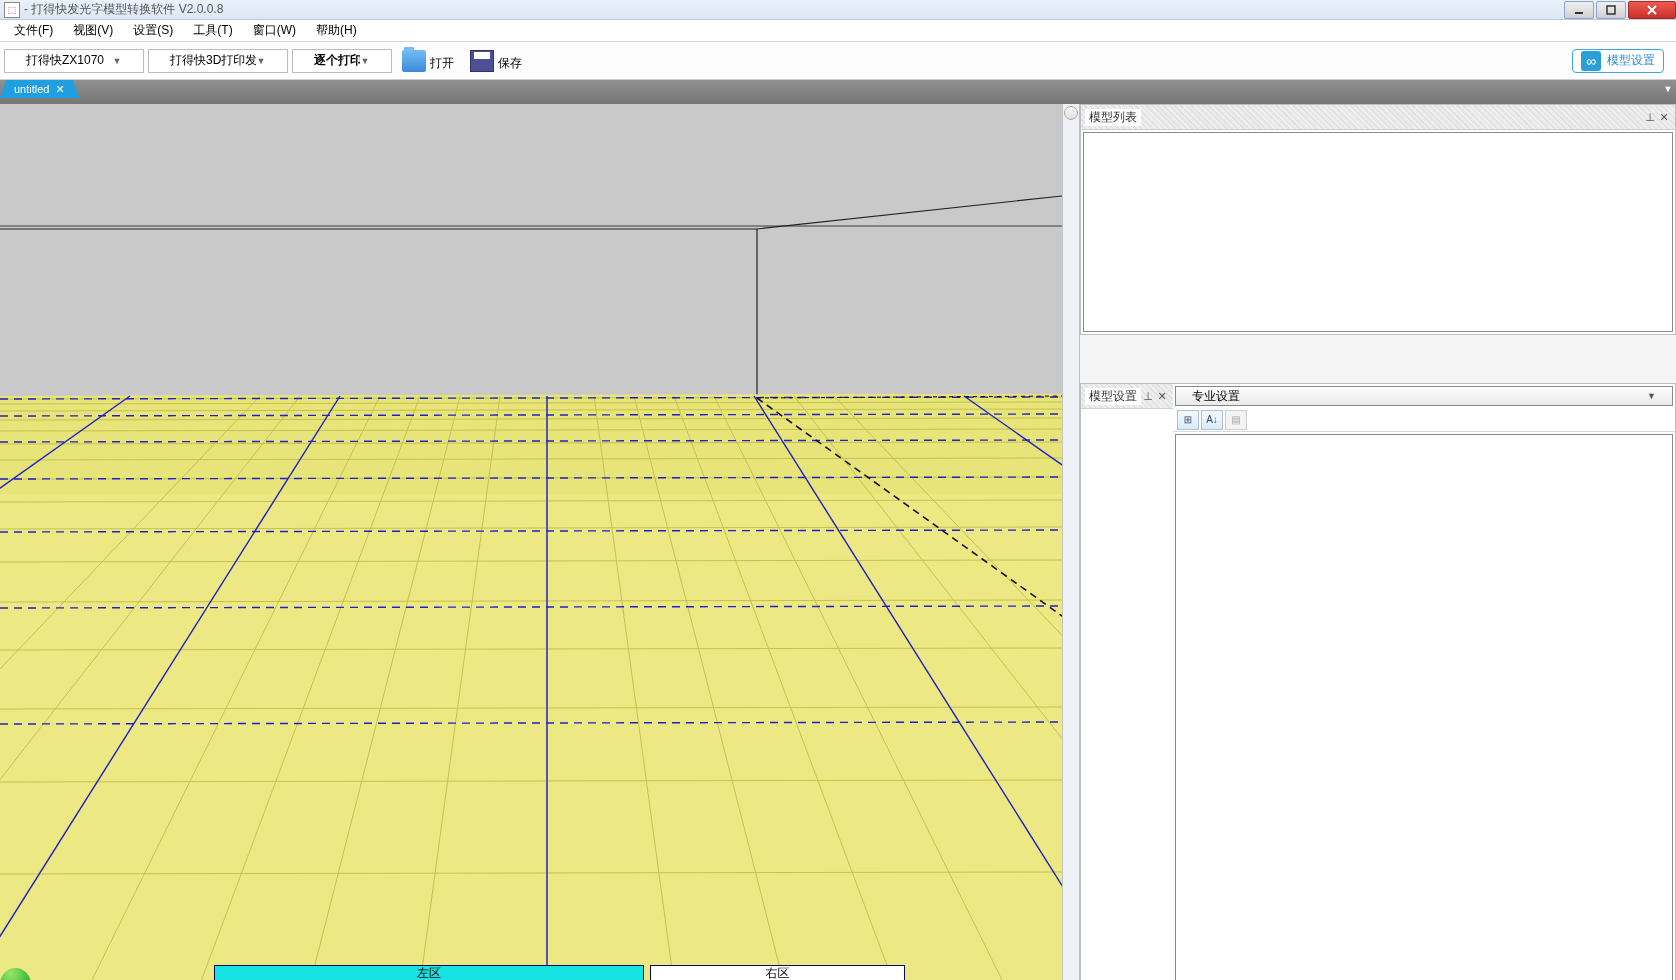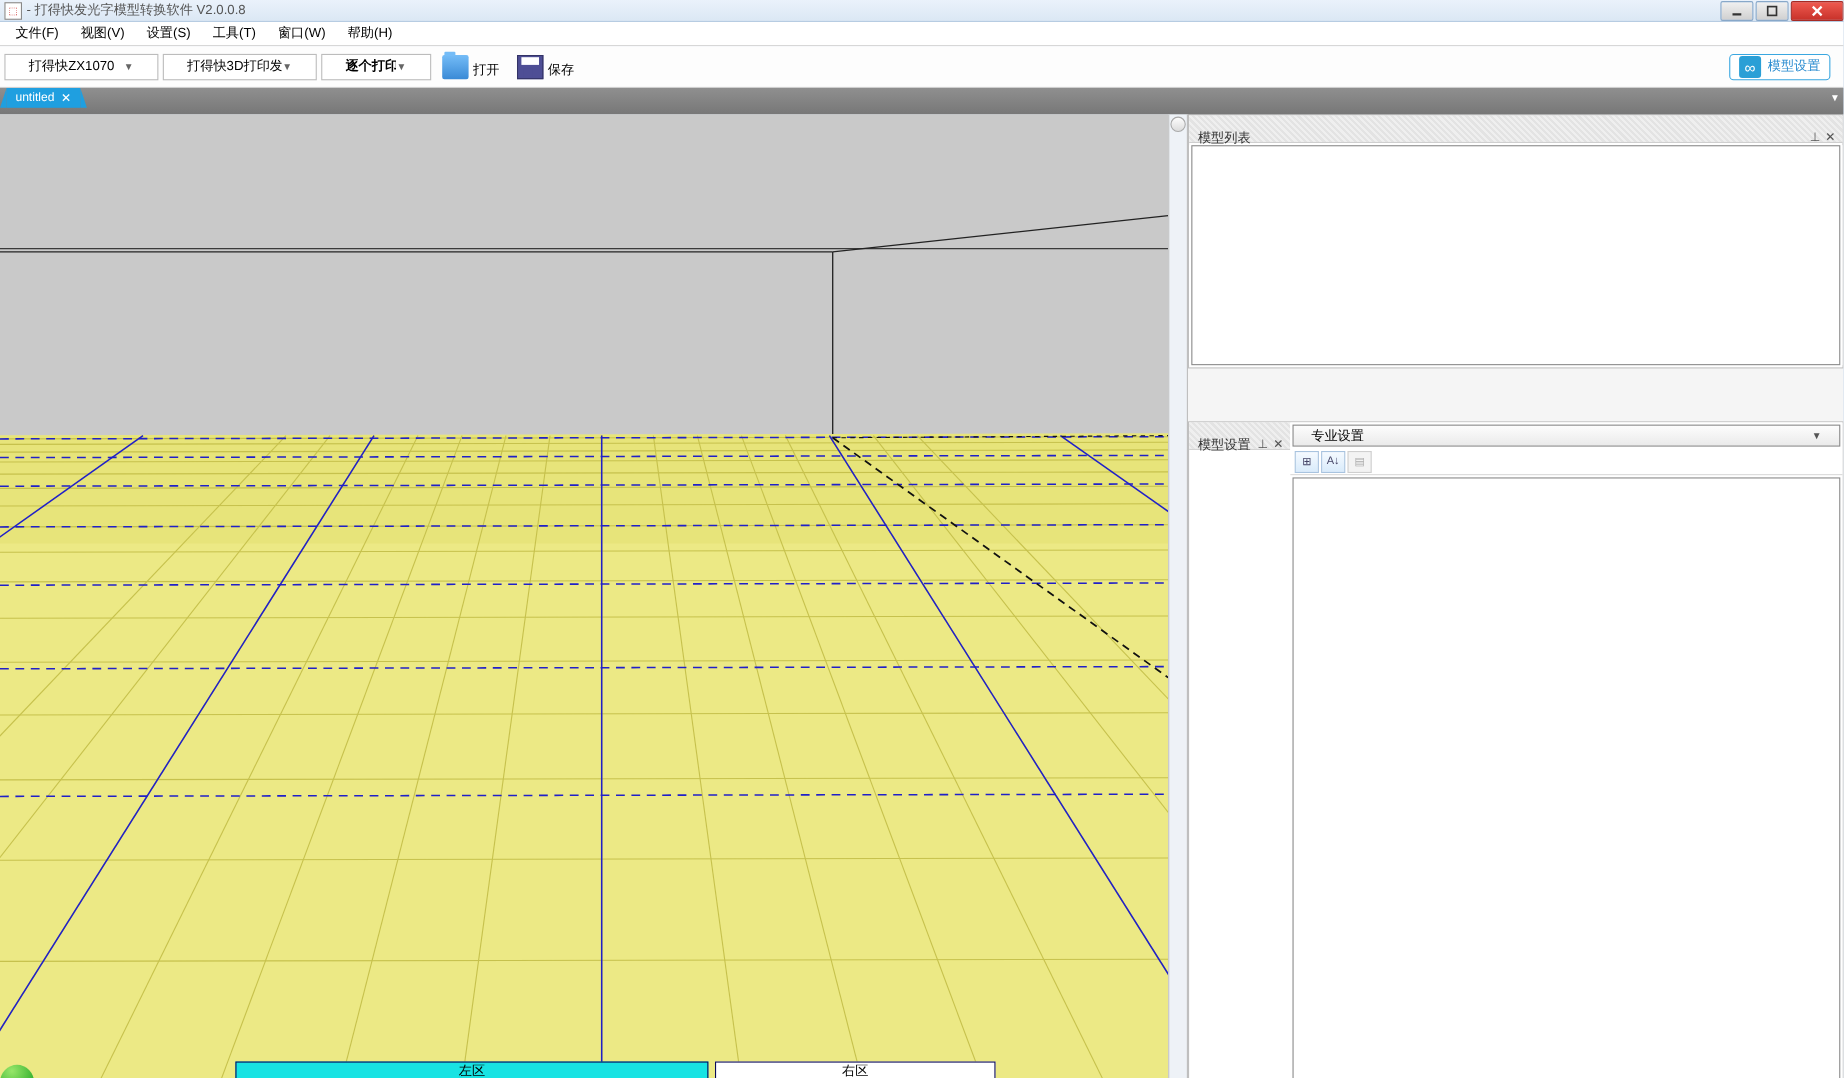--- a/index.html
+++ b/index.html
@@ -69,21 +69,21 @@
 
 
 .region-bar{position:absolute;left:214px;bottom:2px;display:flex;gap:6px;z-index:5;}
 .region-cell{height:17px;border:1px solid #0a0a5a;font-size:12px;display:flex;align-items:center;justify-content:center;}
 .region-left{width:430px;background:#18e3e3;}
 .region-right{width:255px;background:#fff;}
 
 
 .rightcol{flex:1;display:flex;flex-direction:column;background:#f5f5f5;}
 .panel{border:1px solid #bfbfbf;background:#fff;margin:0;}
-.panel-header{height:16px;background:repeating-linear-gradient(45deg,#efefef,#efefef 2px,#e3e3e3 2px,#e3e3e3 4px);border-bottom:1px solid #cfcfcf;display:flex;font-size:12px;padding:12px 4px;color:#333;}
+.panel-header{height:16px;background:repeating-linear-gradient(45deg,#efefef,#efefef 2px,#e3e3e3 2px,#e3e3e3 4px);border-bottom:1px solid #cfcfcf;display:flex;align-items:center;font-size:12px;padding:12px 4px;color:#333;}
 .panel-header .ph-title{flex:0 0 auto;background:#fff;padding:0 4px;}
 .panel-header .ph-spacer{flex:1;}
 .panel-header .ph-ctl{width:14px;height:14px;font-size:11px;display:flex;align-items:center;justify-content:center;color:#555;}
 .panel-body{background:#fff;}
 .panel-list{height:200px;border:1px solid #8a8a8a;margin:2px;background:#fff;}
 
 .panel-settings{flex:1;display:flex;flex-direction:row;margin-top:48px;}
 .panel-settings .panel-body{flex:1;display:flex;flex-direction:column;}
 .settings-combo{height:20px;border:1px solid #888;margin:2px;display:flex;align-items:center;font-size:12px;padding:0 16px;background:linear-gradient(#fdfdfd,#eaeaea);}
 .settings-combo .arrow{margin-left:auto;font-size:9px;color:#555;}

